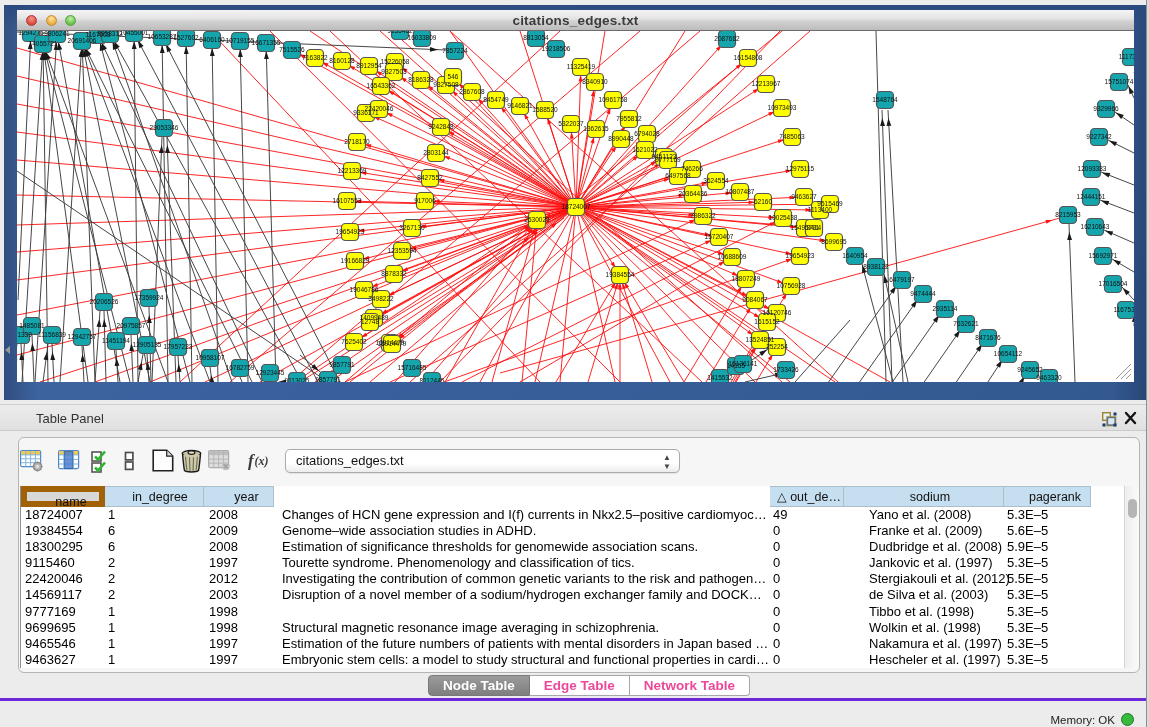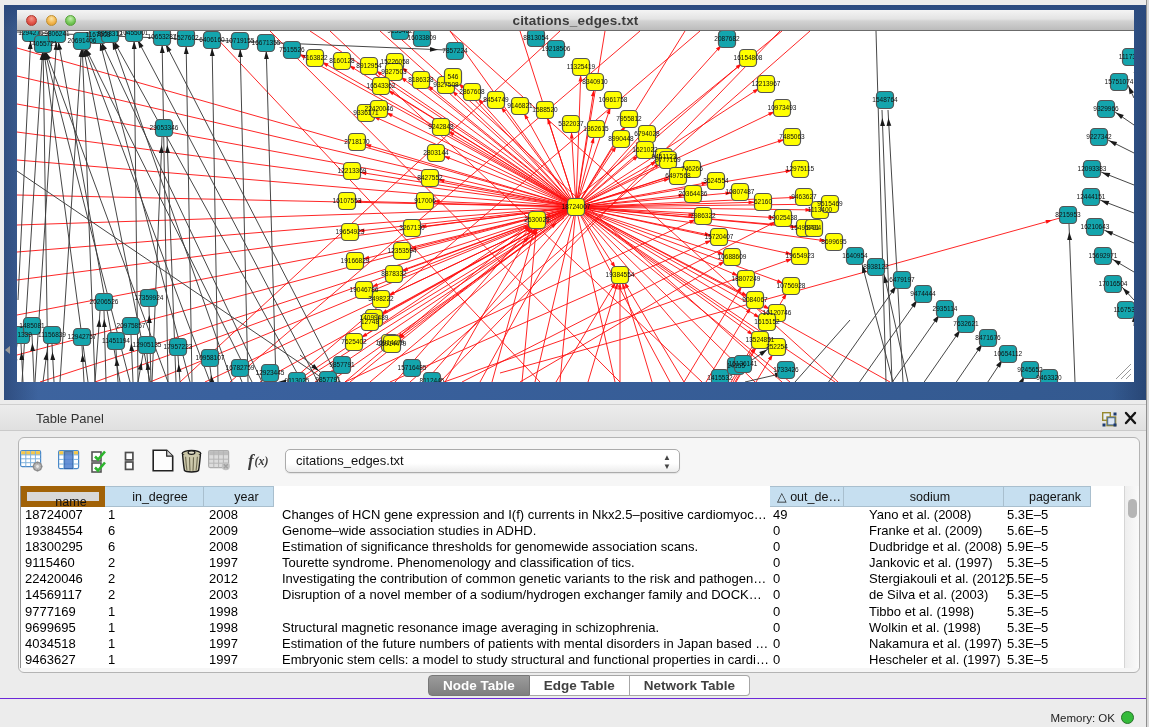--- a/index.html
+++ b/index.html
@@ -42,25 +42,25 @@
 .c2 { left:188px; width:70px; }
 .c3 { left:261px; width:487px; text-overflow:ellipsis; }
 .c4 { left:752px; width:70px; }
 .c5 { left:828px; width:170px;margin-left:20px; }
 .c6 { left:986px; width:100px; }
 #vscroll { position:absolute; left:1124px; top:486px; width:15px; height:182px;
   background:linear-gradient(to right,#eee,#fafafa); border-left:1px solid #d5d5d5; }
 #vthumb { position:absolute; left:3px; top:13px; width:9px; height:19px; background:#b5b5b5; border-radius:5px; }
 #tabs { position:absolute; left:428px; top:675px; height:21px; font-size:13.5px; font-weight:bold; }
 #tabs .seg { float:left; height:21px; line-height:20px; padding:0 14px; background:#fff;
-  border:1px solid #a6a6a6; border-left:none; color:#404040; }
+  border:1px solid #a6a6a6; border-left:none; color:#ec4899; }
 #tabs .seg.first { border-left:1px solid #a6a6a6; border-radius:4px 0 0 4px; }
 #tabs .seg.last { border-radius:0 4px 4px 0; }
 #tabs .seg.sel { background:linear-gradient(to bottom,#9b9b9b,#7f7f7f); color:#fff; border-color:#777; }
-#status { position:absolute; left:0; top:698px; width:1146px; height:29px; border-top:1px solid #6d28d9; }
+#status { position:absolute; left:0; top:698px; width:1146px; height:29px; border-top:3px solid #6d28d9; }
 #mem { position:absolute; right:31px; top:13px; font-size:11.5px; color:#222; }
 #memdot { position:absolute; right:12px; top:12px; width:13px; height:13px; border-radius:50%;
   background:#35bb3b; border:1.5px solid #27712a; }
 #rightstrip { position:absolute; left:1146px; top:0; width:3px; height:727px; background:#d9d9d9; border-left:1px solid #8e8e8e; }
 </style></head>
 <body>
 <div id="frame"></div>
 <div id="titlebar">
   <div class="tl r"></div>
     <div class="tl y"></div>
@@ -946,21 +946,21 @@
 <div class="trow">
 <div class="c c0">9699695</div>
       <div class="c c1">1</div>
       <div class="c c2">1998</div>
 <div class="c c3">Structural magnetic resonance image averaging in schizophrenia.</div>
       <div class="c c4">0</div>
       <div class="c c5">Wolkin et al. (1998)</div>
 <div class="c c6">5.3E–5</div>
     </div>
 <div class="trow">
-<div class="c c0">4034518</div>
+<div class="c c0">9465546</div>
       <div class="c c1">1</div>
       <div class="c c2">1997</div>
 <div class="c c3">Estimation of the future numbers of patients with mental disorders in Japan based on national</div>
       <div class="c c4">0</div>
       <div class="c c5">Nakamura et al. (1997)</div>
 <div class="c c6">5.3E–5</div>
     </div>
 <div class="trow">
 <div class="c c0">9463627</div>
       <div class="c c1">1</div>

